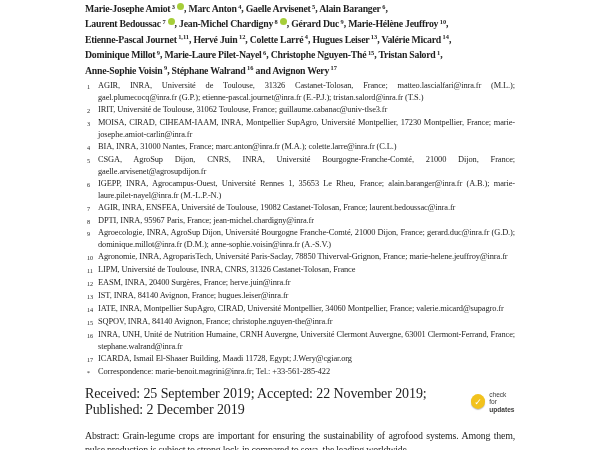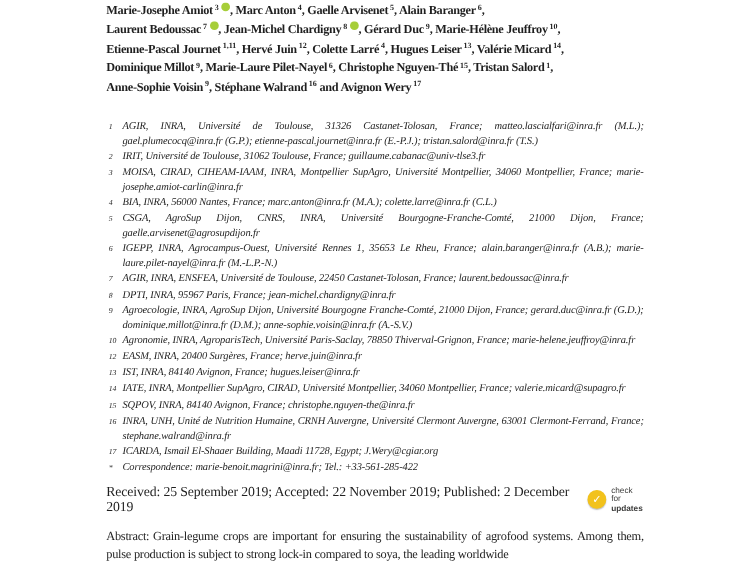--- a/index.html
+++ b/index.html
@@ -19,28 +19,28 @@
     font-weight:bold; font-size:9.8px; line-height:14.4px;
     letter-spacing:-0.25px; white-space:nowrap; overflow:hidden;
   }
   .author-sup { font-size:6.4px; position:relative; top:-3.5px; margin-left:1.5px; letter-spacing:0; }
   .orcid {
     display:inline-block; width:7px; height:7px; border-radius:50%;
     background:var(--orcid); margin-left:2px; position:relative; top:-2px;
   }
 
   
-  .affiliation-list { margin-top:16px;font-style:italic; }
+  .affiliation-list { margin-top:1px; }
   .aff-row { display:flex; font-size:8.4px; line-height:11.95px; letter-spacing:-0.1px; }
   .aff-num { flex:0 0 13px; width:13px; font-size:6.2px; padding-left:2px; padding-top:1px; }
   .aff-text { flex:1; text-align:justify; }
 
   
   .meta-row { display:flex; justify-content:space-between; align-items:center; margin-top:7px; }
-  .dates { font-size:11px; letter-spacing:-0.1px; }
+  .dates { font-size:14px; letter-spacing:-0.1px; }
   .badge { display:flex; align-items:center; gap:4px; cursor:pointer; }
   .badge-circle {
     width:15px; height:15px; border-radius:50%; background:var(--badge);
     display:flex; align-items:center; justify-content:center;
     color:#fff; font-size:9px; font-weight:bold;
     font-family:"Liberation Sans","DejaVu Sans",sans-serif;
     box-shadow:0 1px 1px rgba(0,0,0,0.25);
   }
   .badge-text {
     font-family:"Liberation Sans","DejaVu Sans",sans-serif;
@@ -70,49 +70,53 @@
         <div class="aff-row">
           <span class="aff-num">1</span>
           <span class="aff-text">AGIR, INRA, Université de Toulouse, 31326 Castanet-Tolosan, France; matteo.lascialfari@inra.fr (M.L.); gael.plumecocq@inra.fr (G.P.); etienne-pascal.journet@inra.fr (E.-P.J.); tristan.salord@inra.fr (T.S.)</span>
         </div>
         <div class="aff-row">
           <span class="aff-num">2</span>
           <span class="aff-text">IRIT, Université de Toulouse, 31062 Toulouse, France; guillaume.cabanac@univ-tlse3.fr</span>
         </div>
         <div class="aff-row">
           <span class="aff-num">3</span>
-          <span class="aff-text">MOISA, CIRAD, CIHEAM-IAAM, INRA, Montpellier SupAgro, Université Montpellier, 34060 Montpellier, France; marie-josephe.amiot-carlin@inra.fr</span>
+          <span class="aff-text">MOISA, CIRAD, CIHEAM-IAAM, INRA, Montpellier SupAgro, Université Montpellier, 17230 Montpellier, France; marie-josephe.amiot-carlin@inra.fr</span>
         </div>
         <div class="aff-row">
           <span class="aff-num">4</span>
-          <span class="aff-text">BIA, INRA, 56000 Nantes, France; marc.anton@inra.fr (M.A.); colette.larre@inra.fr (C.L.)</span>
+          <span class="aff-text">BIA, INRA, 31000 Nantes, France; marc.anton@inra.fr (M.A.); colette.larre@inra.fr (C.L.)</span>
         </div>
         <div class="aff-row">
           <span class="aff-num">5</span>
           <span class="aff-text">CSGA, AgroSup Dijon, CNRS, INRA, Université Bourgogne-Franche-Comté, 21000 Dijon, France; gaelle.arvisenet@agrosupdijon.fr</span>
         </div>
         <div class="aff-row">
           <span class="aff-num">6</span>
           <span class="aff-text">IGEPP, INRA, Agrocampus-Ouest, Université Rennes 1, 35653 Le Rheu, France; alain.baranger@inra.fr (A.B.); marie-laure.pilet-nayel@inra.fr (M.-L.P.-N.)</span>
         </div>
         <div class="aff-row">
           <span class="aff-num">7</span>
-          <span class="aff-text">AGIR, INRA, ENSFEA, Université de Toulouse, 22450 Castanet-Tolosan, France; laurent.bedoussac@inra.fr</span>
+          <span class="aff-text">AGIR, INRA, ENSFEA, Université de Toulouse, 19082 Castanet-Tolosan, France; laurent.bedoussac@inra.fr</span>
         </div>
         <div class="aff-row">
           <span class="aff-num">8</span>
           <span class="aff-text">DPTI, INRA, 95967 Paris, France; jean-michel.chardigny@inra.fr</span>
         </div>
         <div class="aff-row">
           <span class="aff-num">9</span>
           <span class="aff-text">Agroecologie, INRA, AgroSup Dijon, Université Bourgogne Franche-Comté, 21000 Dijon, France; gerard.duc@inra.fr (G.D.); dominique.millot@inra.fr (D.M.); anne-sophie.voisin@inra.fr (A.-S.V.)</span>
         </div>
         <div class="aff-row">
           <span class="aff-num">10</span>
           <span class="aff-text">Agronomie, INRA, AgroparisTech, Université Paris-Saclay, 78850 Thiverval-Grignon, France; marie-helene.jeuffroy@inra.fr</span>
+        </div>
+        <div class="aff-row">
+          <span class="aff-num">11</span>
+          <span class="aff-text">LIPM, Université de Toulouse, INRA, CNRS, 31326 Castanet-Tolosan, France</span>
         </div>
         <div class="aff-row">
           <span class="aff-num">12</span>
           <span class="aff-text">EASM, INRA, 20400 Surgères, France; herve.juin@inra.fr</span>
         </div>
         <div class="aff-row">
           <span class="aff-num">13</span>
           <span class="aff-text">IST, INRA, 84140 Avignon, France; hugues.leiser@inra.fr</span>
         </div>
         <div class="aff-row">

